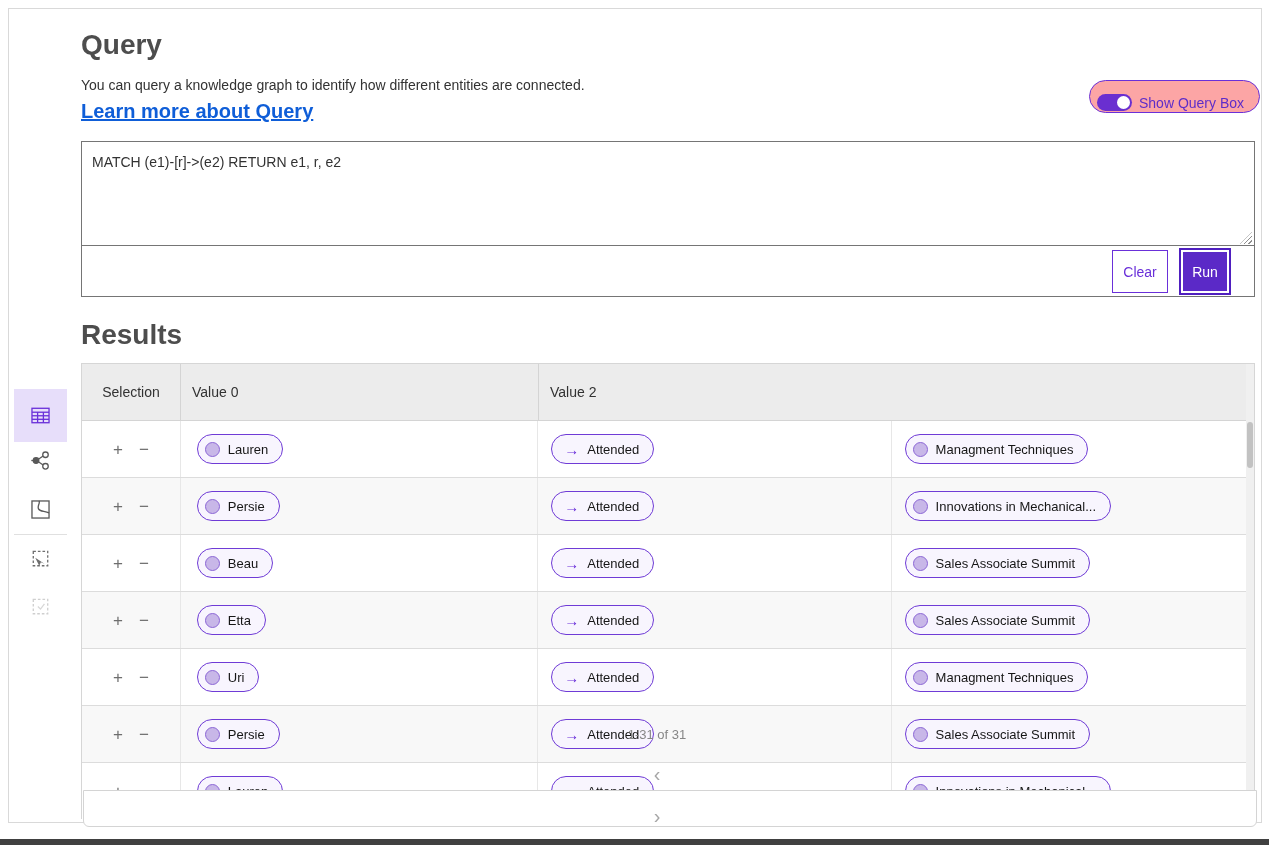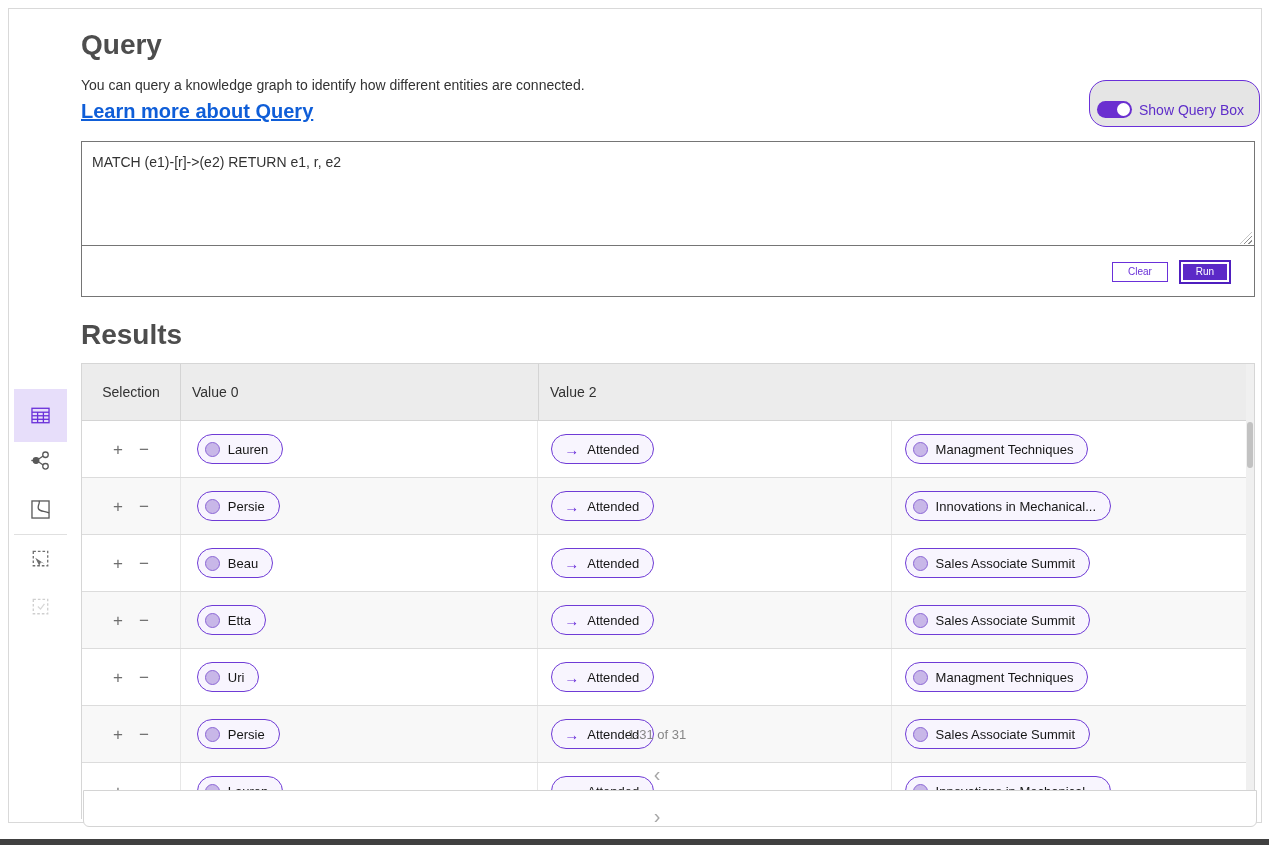--- a/index.html
+++ b/index.html
@@ -9,36 +9,36 @@
   .panel-border{left:8px;top:8px;width:1252px;height:813px;border:1px solid #d9d9d9;z-index:0;}
   .window-edge{left:0;top:839px;width:1269px;height:6px;background:#404040;z-index:6;}
 
   
   .h1{font-size:28px;font-weight:bold;color:#4d4d4d;line-height:26px;}
   #query-title{left:81px;top:32px;}
   #query-desc{left:81px;top:77px;font-size:14px;}
   #learn-link{left:81px;top:100px;font-size:20px;font-weight:600;color:#0f5ed8;text-decoration:underline;cursor:pointer;}
 
   
-  .toggle-pill{left:1089px;top:80px;height:47px;border:1px solid #6a30d9;border-radius:17px;
-    display:flex;align-items:center;gap:7px;padding:12px 15px 0 7px;background:#e5e5e5;cursor:pointer;box-sizing:border-box;}
+  .toggle-pill{left:1089px;top:80px;height:33px;border:1px solid #6a30d9;border-radius:17px;
+    display:flex;align-items:center;gap:7px;padding:12px 15px 0 7px;background:#fca5a5;cursor:pointer;box-sizing:border-box;}
   .toggle-track{position:relative;width:35px;height:17px;border-radius:9px;background:#6a2fd0;flex:0 0 auto;}
   .toggle-knob{position:absolute;right:2px;top:2px;width:13px;height:13px;border-radius:50%;background:#fff;}
   .toggle-label{font-size:14px;color:#5e2dc9;white-space:nowrap;}
 
   
   .query-box{left:81px;top:141px;width:1174px;height:156px;border:1px solid #757575;box-sizing:border-box;background:#fff;}
   .query-textarea{position:absolute;left:0;top:0;width:100%;height:104px;border-bottom:1px solid #757575;box-sizing:border-box;}
   .query-text{position:absolute;left:10px;top:12px;font-size:14px;color:#323232;white-space:pre-wrap;}
   .resize-handle{position:absolute;right:2px;top:90px;width:12px;height:12px;
     background:repeating-linear-gradient(135deg,transparent 0 2px,#8f8f8f 2px 3px);
     clip-path:polygon(100% 0,100% 100%,0 100%);cursor:nwse-resize;}
   .query-footer{position:absolute;left:0;top:104px;width:100%;height:51px;display:flex;align-items:center;
     justify-content:flex-end;gap:13px;padding-right:25px;box-sizing:border-box;}
-  .btn{height:20px;display:flex;align-items:center;justify-content:center;font-size:10px;cursor:pointer;box-sizing:border-box;text-align:right;}
+  .btn{height:43px;display:flex;align-items:center;justify-content:center;font-size:14px;cursor:pointer;box-sizing:border-box;text-align:right;}
   .btn-clear{width:56px;background:#fff;border:1px solid #6a30d9;color:#6a30d9;}
   .btn-run{width:48px;background:#5b29c7;border:2px solid #fff;outline:2px solid #4f1fbf;color:#fff;}
 
   #results-title{left:81px;top:322px;}
 
   
   .side-item{left:14px;width:53px;height:53px;display:flex;align-items:center;justify-content:center;cursor:pointer;}
   .side-active{background:#e7defa;color:#6a30d9;}
   .side-gray{color:#595959;}
   .side-divider{left:14px;top:534px;width:53px;height:1px;background:#e0e0e0;}

